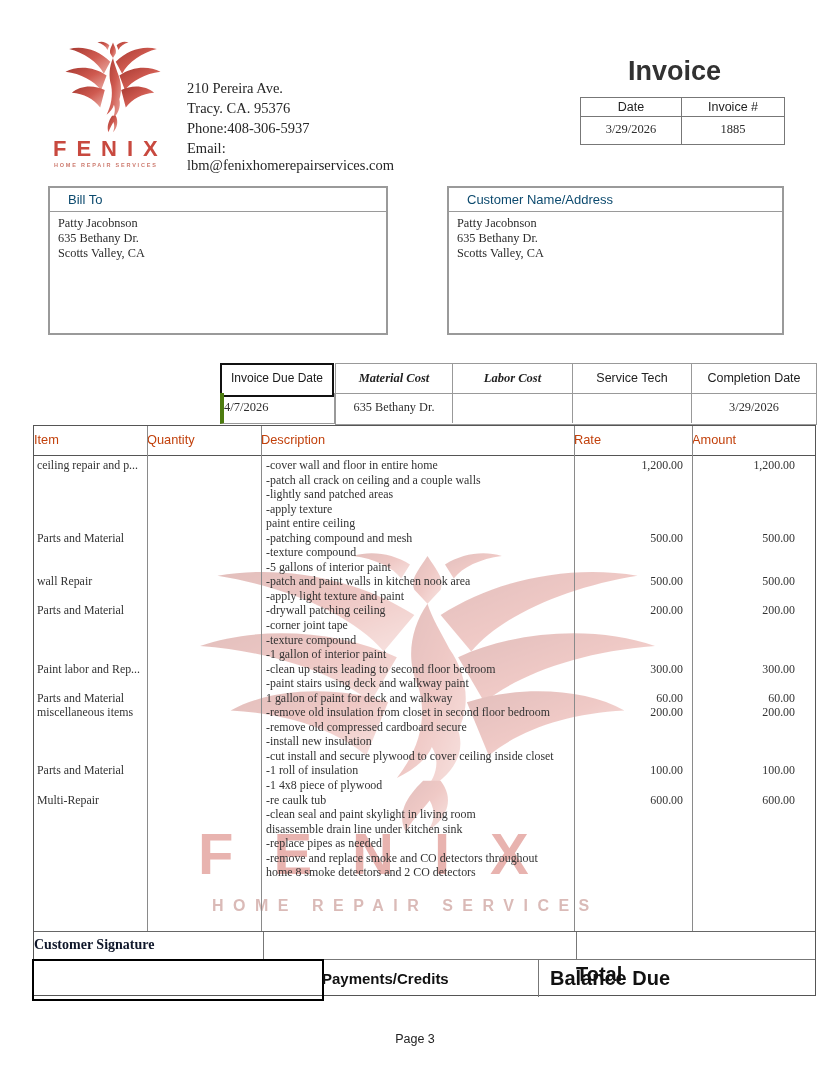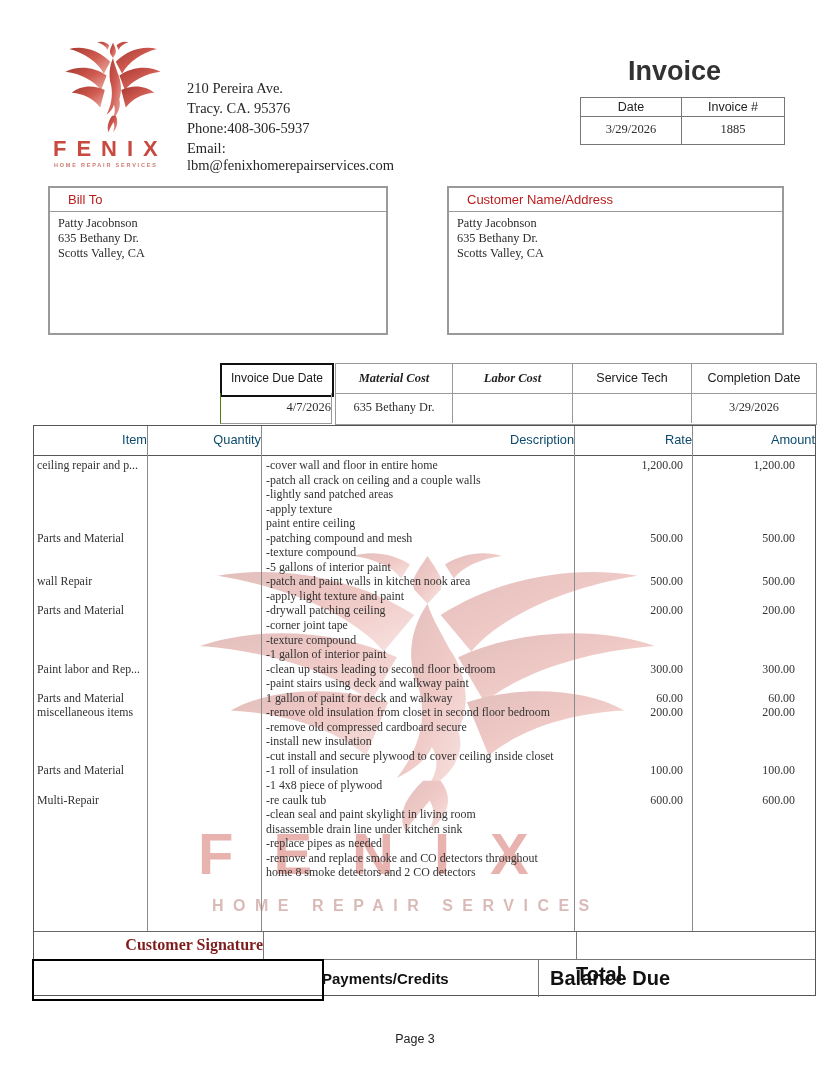--- a/index.html
+++ b/index.html
@@ -26,55 +26,55 @@
   .inv-cell{text-align:center;overflow:hidden;}
   .inv-h{font-family:"Liberation Sans",sans-serif;font-size:12.5px;line-height:18px;color:#222;
          border-right:1px solid #777;}
   .inv-h:last-child{border-right:none;}
   .inv-v{font-size:12.5px;line-height:25px;border-right:1px solid #777;}
   .inv-v:last-child{border-right:none;}
 
   
   .addr-box{border:2px solid #9a9a9a;background:transparent;}
   .addr-head{height:23px;border-bottom:1px solid #9a9a9a;font-family:"Liberation Sans",sans-serif;
-             font-size:13px;line-height:23px;padding-left:18px;color:#b91c1c;}
+             font-size:13px;line-height:23px;padding-left:18px;color:#0c4a6e;}
   .addr-body{padding:4px 8px;font-size:12.3px;line-height:15px;color:#2b2b2b;}
 
   
   .due-head{left:220px;top:363px;width:110px;height:30px;border:2px solid #111;
             font-family:"Liberation Sans",sans-serif;font-size:12px;line-height:26px;text-align:center;color:#1a1a1a;}
-  .due-val{left:220px;top:393px;width:110px;height:30px;border-left:1px solid #4d7c0f;border-right:1px solid #999;
-           border-bottom:1px solid #999;font-size:12.5px;line-height:28px;text-align:right;}
+  .due-val{left:220px;top:393px;width:110px;height:30px;border-left:4px solid #4d7c0f;border-right:1px solid #999;
+           border-bottom:1px solid #999;font-size:12.5px;line-height:28px;text-align:left;}
   .cost-table{left:335px;top:363px;width:480px;height:60px;border:1px solid #999;}
   .cost-row{display:grid;grid-template-columns:117px 120px 119px 1fr;height:29px;}
   .cost-row.hd{border-bottom:1px solid #999;}
   .cost-cell{border-right:1px solid #999;text-align:center;overflow:hidden;white-space:nowrap;}
   .cost-cell:last-child{border-right:none;}
   .lbl-serif-bi{font-weight:700;font-style:italic;font-size:12.5px;line-height:28px;color:#1f1f1f;}
   .lbl-sans{font-family:"Liberation Sans",sans-serif;font-size:12.5px;line-height:28px;color:#222;}
   .cost-val{font-size:12.3px;line-height:27px;}
 
   
   .itable{left:33px;top:425px;width:783px;height:571px;border:1.5px solid #555;box-sizing:border-box;}
   .ithead{position:absolute;left:0;top:0;width:100%;height:30px;border-bottom:1.5px solid #555;
           display:grid;grid-template-columns:113px 114px 313px 118px 1fr;box-sizing:border-box;}
   .ithead div{font-family:"Liberation Sans",sans-serif;font-size:12.8px;line-height:28px;
-              text-align:right;color:#0c4a6e;}
+              text-align:left;color:#c2410c;}
   .vline{position:absolute;top:0;width:1px;height:505px;background:#8a8a8a;}
   .tbody{position:absolute;left:0;top:30px;width:100%;height:475px;padding-top:2px;box-sizing:border-box;overflow:hidden;}
   .line-row{display:grid;grid-template-columns:113px 114px 313px 118px 1fr;height:14.55px;
             font-size:11.9px;line-height:14.4px;color:#333;white-space:nowrap;}
   .c{overflow:visible;}
   .ci{padding-left:3px;}
   .cd{padding-left:5px;}
   .cr{text-align:right;padding-right:9px;}
   .ca{text-align:right;padding-right:20px;}
   .frow1{position:absolute;left:0;top:505px;width:100%;height:28px;border-top:1px solid #666;box-sizing:border-box;}
   .sig-cell{position:absolute;left:0;top:0;width:229px;height:100%;border-right:1px solid #777;
-            font-weight:700;font-size:16px;line-height:26px;text-align:right;color:#7f1d1d;}
+            font-weight:700;font-size:14px;line-height:26px;text-align:left;color:#0f172a;}
   .mid-cell{position:absolute;left:229px;top:0;width:313px;height:100%;border-right:1px solid #777;}
   .total-cell{position:absolute;left:542px;top:0;right:0;height:100%;}
   .total-lbl{font-family:"Liberation Sans",sans-serif;font-weight:700;font-size:20px;line-height:27px;
              padding-left:0;color:#111;margin-top:29px;}
   .frow2{position:absolute;left:0;top:533px;width:100%;height:38px;border-top:1px solid #777;box-sizing:border-box;}
   .sig-box{position:absolute;left:-2px;top:-1px;width:288px;height:38px;border:2px solid #000;background:transparent;}
   .pay-cell{position:absolute;left:288px;top:0;width:216px;height:100%;border-right:1px solid #777;
             font-family:"Liberation Sans",sans-serif;font-weight:700;font-size:15px;line-height:37px;
             color:#111;}
   .bal-cell{position:absolute;left:504px;top:0;right:0;height:100%;

